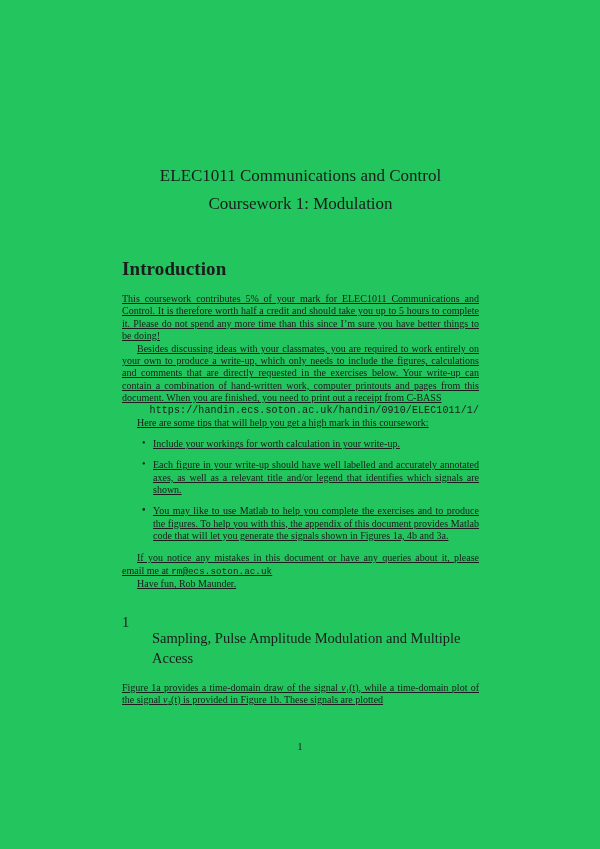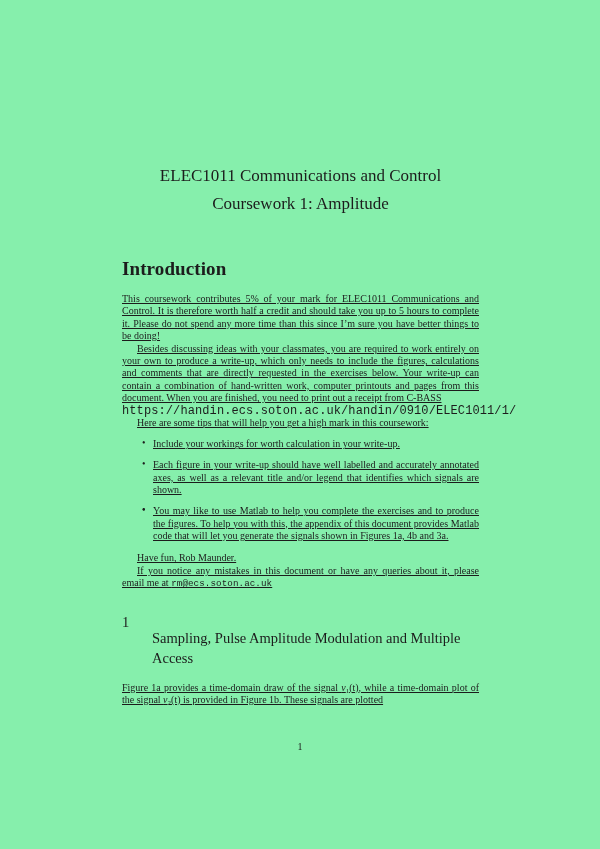--- a/index.html
+++ b/index.html
@@ -1,21 +1,21 @@
 <!DOCTYPE html>
 <html><head>
 <meta charset="utf-8">
 <style>
   * { margin: 0; padding: 0; box-sizing: border-box; }
   html, body { background: #ffffff; }
   .page {
     position: relative;
     width: 600px;
     height: 849px;
-    background: #86efac;
+    background: #22c55e;
     font-family: "Liberation Serif", "DejaVu Serif", serif;
     color: #1c1c1c;
     overflow: hidden;
   }
   .content {
     position: absolute;
     left: 122px;
     top: 0;
     width: 357px;
   }
@@ -41,23 +41,23 @@
     text-align: justify;
     text-decoration: underline;
   }
   p.indent { text-indent: 15px; }
   .mono {
     font-family: "Liberation Mono", "DejaVu Sans Mono", monospace;
     font-size: 9.2px;
     letter-spacing: 0.1px;
   }
   .url-line {
-    font-size: 12px;
+    font-size: 10px;
     line-height: 12.4px;
-    text-align: center;
+    text-align: right;
   }
   ul.tips {
     list-style: none;
     margin: 9px 0 10px 0;
   }
   ul.tips li {
     position: relative;
     padding-left: 31px;
     margin-bottom: 8.5px;
   }
@@ -90,21 +90,21 @@
   }
 </style>
 </head>
 <body>
 
 <div class="page">
   <div class="content">
 
     <div class="doc-title">
       <div>ELEC1011 Communications and Control</div>
-      <div>Coursework 1: Amplitude</div>
+      <div>Coursework 1: Modulation</div>
     </div>
 
     <h2 class="section-heading intro-heading">Introduction</h2>
 
     <p class="body">This coursework contributes 5% of your mark for ELEC1011 Communications and Control. It is therefore worth half a credit and should take you up to 5 hours to complete it. Please do not spend any more time than this since I’m sure you have better things to be doing!</p>
 
     <p class="body indent">Besides discussing ideas with your classmates, you are required to work entirely on your own to produce a write-up, which only needs to include the figures, calculations and comments that are directly requested in the exercises below. Your write-up can contain a combination of hand-written work, computer printouts and pages from this document. When you are finished, you need to print out a receipt from C-BASS</p>
 
     <div class="url-line mono">https://handin.ecs.soton.ac.uk/handin/0910/ELEC1011/1/</div>
 
@@ -122,23 +122,23 @@
       </li>
       <li>
         <span class="bullet-dot">•</span>
       </li>
       <li>
         <span class="bullet-dot">•</span>
         <span>You may like to use Matlab to help you complete the exercises and to produce the figures. To help you with this, the appendix of this document provides Matlab code that will let you generate the signals shown in Figures 1a, 4b and 3a.</span>
       </li>
     </ul>
 
+    <p class="body indent"><span>If you notice any mistakes in this document or have any queries about it, please email me at </span><span class="mono">rm@ecs.soton.ac.uk</span></p>
+
     <p class="body indent">Have fun, Rob Maunder.</p>
-
-    <p class="body indent"><span>If you notice any mistakes in this document or have any queries about it, please email me at </span><span class="mono">rm@ecs.soton.ac.uk</span></p>
 
     <div class="numbered-heading">
       <span class="sec-num">1</span>
       <span class="sec-title">Sampling, Pulse Amplitude Modulation and Multiple Access</span>
     </div>
 
     <p class="body"><span>Figure 1a provides a time-domain draw of the signal </span><span class="math-var">v</span><sub>1</sub><span>(t)</span><span>, while a time-domain plot of the signal </span><span class="math-var">v</span><sub>2</sub><span>(t)</span><span> is provided in Figure 1b. These signals are plotted</span></p>
 
   </div>
 

